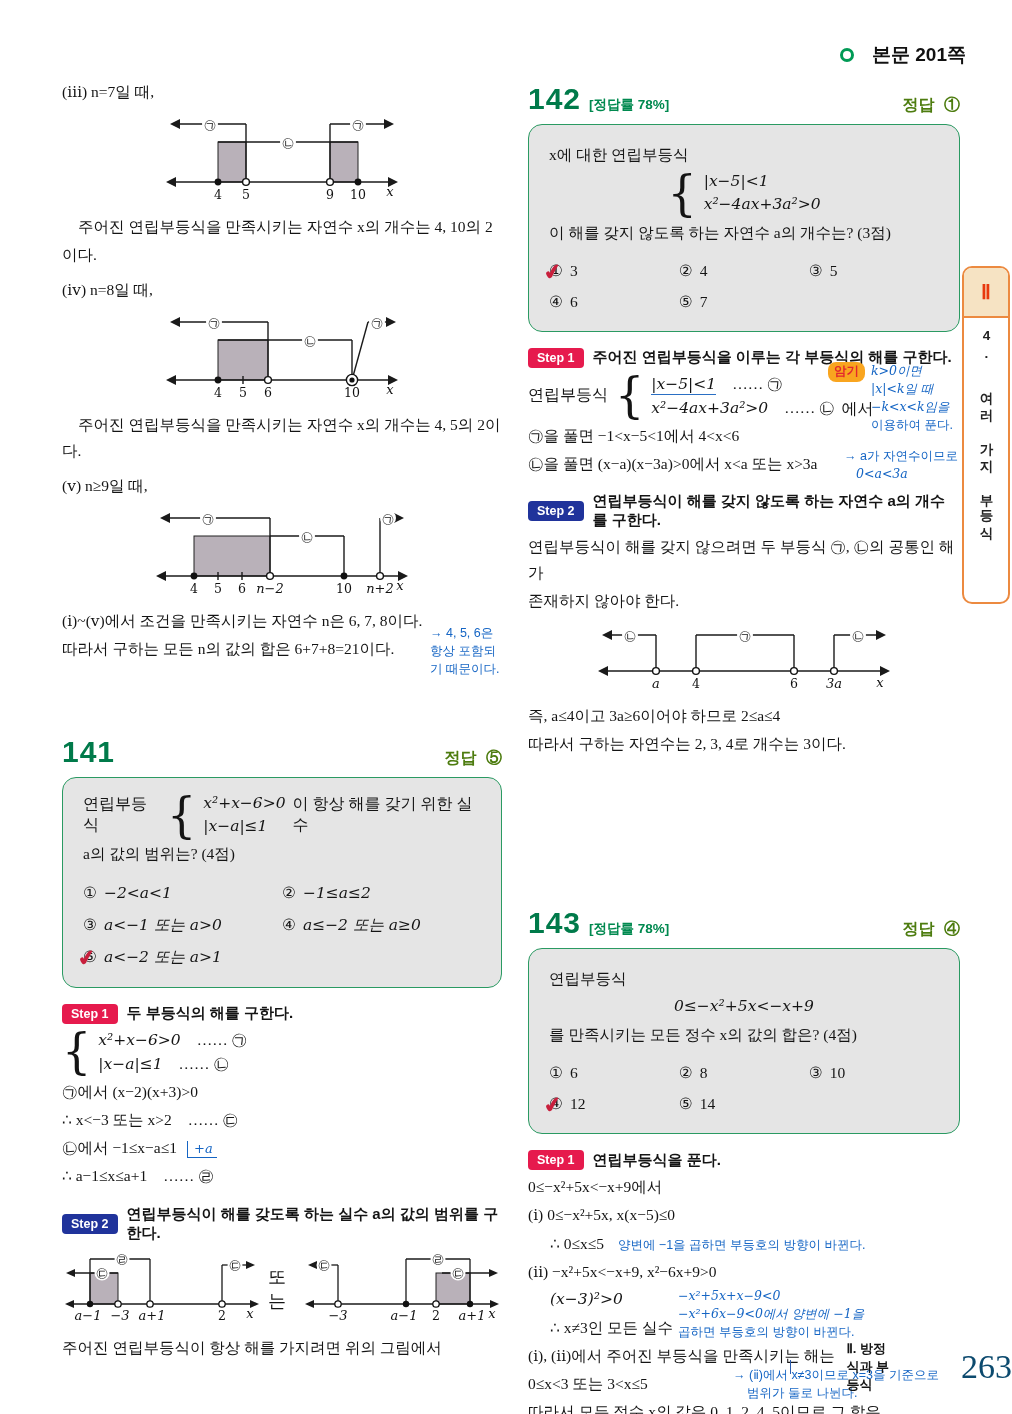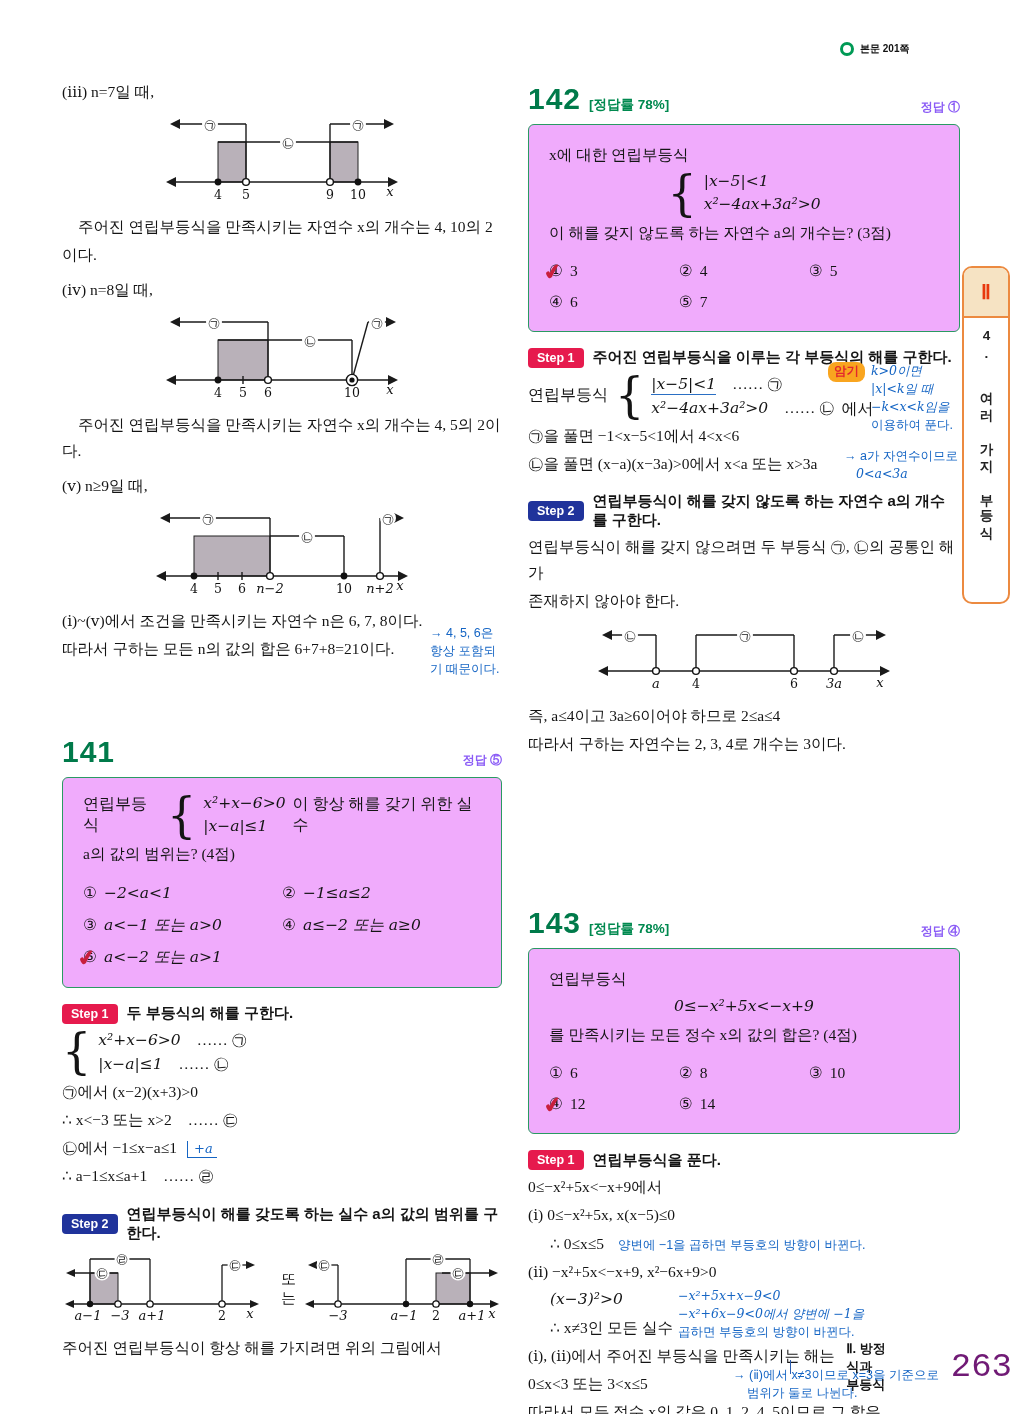--- a/index.html
+++ b/index.html
@@ -14,23 +14,23 @@
 
   .line { font-size:15.5px; line-height:1.62; margin:3px 0; }
   .indent { text-indent:16px; }
   .m { font-style:italic; font-family:"DejaVu Serif",serif; }
   .tag { margin-left:16px; }
   .nl-wrap { text-align:center; margin:8px 0 6px; }
 
   .prob-head { display:flex; justify-content:space-between; align-items:flex-end; }
   .probnum { font-family:"Liberation Sans",sans-serif; font-weight:bold; font-size:30px; color:#007a4a; letter-spacing:1px; }
   .rate { color:#00894f; font-size:13.5px; font-family:"Liberation Sans",sans-serif; font-weight:bold; margin-left:8px; }
-  .answer { font-family:Liberation Sans, sans-serif; font-weight:bold; font-size:12px; color:#8b5cf6; }
-
-  .qbox { border:1.7px solid #2a9a62; border-radius:6px; padding:14px 20px 14px; margin-top:8px; background:#f0abfc; }
+  .answer { font-family:Liberation Mono, monospace; font-weight:bold; font-size:16px; color:#4d7c0f; }
+
+  .qbox { border:1.7px solid #2a9a62; border-radius:14px; padding:14px 20px 14px; margin-top:8px; background:#e5e5e5; }
   .sys { display:flex; align-items:center; gap:7px; }
   .brace { font-size:46px; font-weight:200; line-height:0.85; font-family:"DejaVu Serif",serif; transform:scaleY(1.05); }
   .sysrows .row { line-height:1.5; font-size:15.5px; white-space:nowrap; }
 
   .choices { margin-top:10px; }
   .chrow { display:flex; }
   .choice { width:50%; font-size:15.5px; line-height:2.0; position:relative; }
   .choice.w3 { width:33.3%; }
   .cnum { margin-right:7px; }
   .check { position:absolute; left:-5px; top:-4px; color:#c81f3c; font-size:21px; transform:rotate(-10deg); font-weight:bold; pointer-events:none; }
@@ -44,39 +44,39 @@
   .blue { color:#1565c4; }
   .note { font-size:12.5px; line-height:1.45; color:#1565c4; font-family:"Liberation Sans",sans-serif; }
   .note .m { color:#1565c4; }
   .arrow-note::before { content:"→ "; color:#1565c4; }
   .plusa { margin-left:10px; font-size:13px; border-left:1.4px solid #1565c4; border-bottom:1.4px solid #1565c4; padding:0 4px 1px 6px; }
   .u-blue { border-bottom:1.6px solid #2a6fc4; padding-bottom:1px; }
   .memo { position:absolute; }
   .memo-badge { background:#f9a51f; color:#e3272d; font:bold 12.5px "Liberation Sans",sans-serif; padding:1.5px 6px; border-radius:8px; margin-right:6px; }
 
   .dpair { display:flex; align-items:center; gap:4px; margin:6px 0; }
-  .ortxt { font-size:15px; padding:0 2px;text-align:right; }
+  .ortxt { font-size:18px; padding:0 2px; }
 
   svg.nl { overflow:visible; }
   svg.nl text { font:italic 13px "DejaVu Serif",serif; fill:#111; }
   svg.nl text.g { font-style:normal; font-size:12px; }
   svg.nl text.sm { font-size:12.5px; }
 
-  .ref { position:absolute; left:840px; top:42px; display:flex; align-items:center; font-family:"Liberation Sans",sans-serif; font-weight:bold; font-size:10px; color:#111; }
+  .ref { position:absolute; left:840px; top:42px; display:flex; align-items:center; font-family:"Liberation Sans",sans-serif; font-weight:bold; font-size:19px; color:#111;gap:12px; }
   .refdot { width:8px; height:8px; border:3px solid #009a55; border-radius:50%; display:inline-block; margin-right:6px; }
 
   .side-tab { position:absolute; left:962px; top:266px; width:44px; height:334px; border:2px solid #ec8a40; border-radius:10px; background:#fff; overflow:hidden; }
   .tab-top { height:48px; background:#f6e3c3; border-bottom:2px solid #ec8a40; display:flex; align-items:center; justify-content:center; color:#e8380d; font-weight:bold; font-size:20px; font-family:"Liberation Serif",serif; }
   .tab-body { display:flex; justify-content:center; padding-top:10px; }
   .vert { writing-mode:vertical-rl; text-orientation:upright; font-size:13.5px; font-weight:bold; letter-spacing:3px; font-family:"Liberation Sans",sans-serif; color:#222; }
 
   .footer { position:absolute; left:790px; top:1340px; display:flex; align-items:center;gap:48px; }
   .fbar { width:3px; height:14px; background:#2b5cb0; margin-right:7px; }
   .fsec { font-family:"Liberation Sans",sans-serif; font-weight:bold; font-size:13px; }
-  .fpage { font-family:Liberation Mono, monospace; font-size:34px; margin-left:14px; color:#701a75; }
+  .fpage { font-family:Liberation Serif, serif; font-size:34px; margin-left:14px; color:#0c4a6e; }
 </style>
 </head>
 <body>
 
 <div class="col col-left">
 
   <p class="line">(ⅲ) n=7일 때,</p>
   <div class="nl-wrap">
     <svg class="nl" width="240" height="92" viewBox="0 0 240 92">
       <rect x="56" y="30" width="28" height="40" fill="#b9b1b9" stroke="#222" stroke-width="1"></rect>

